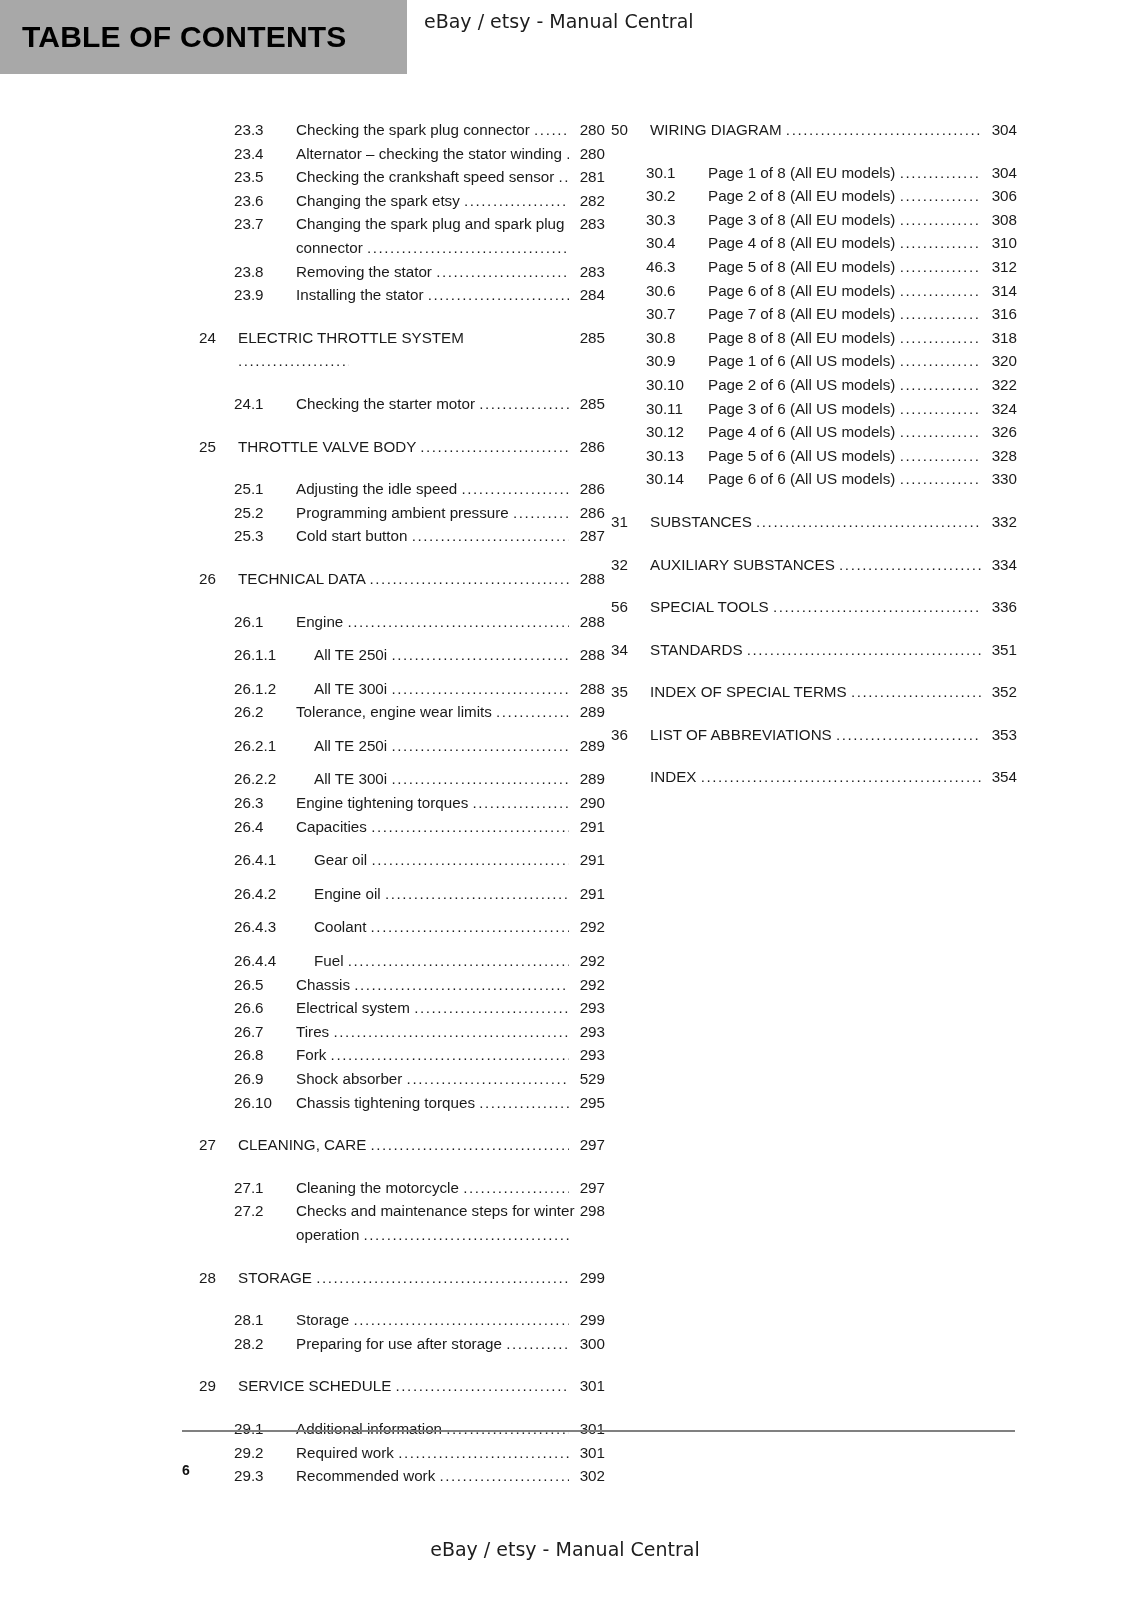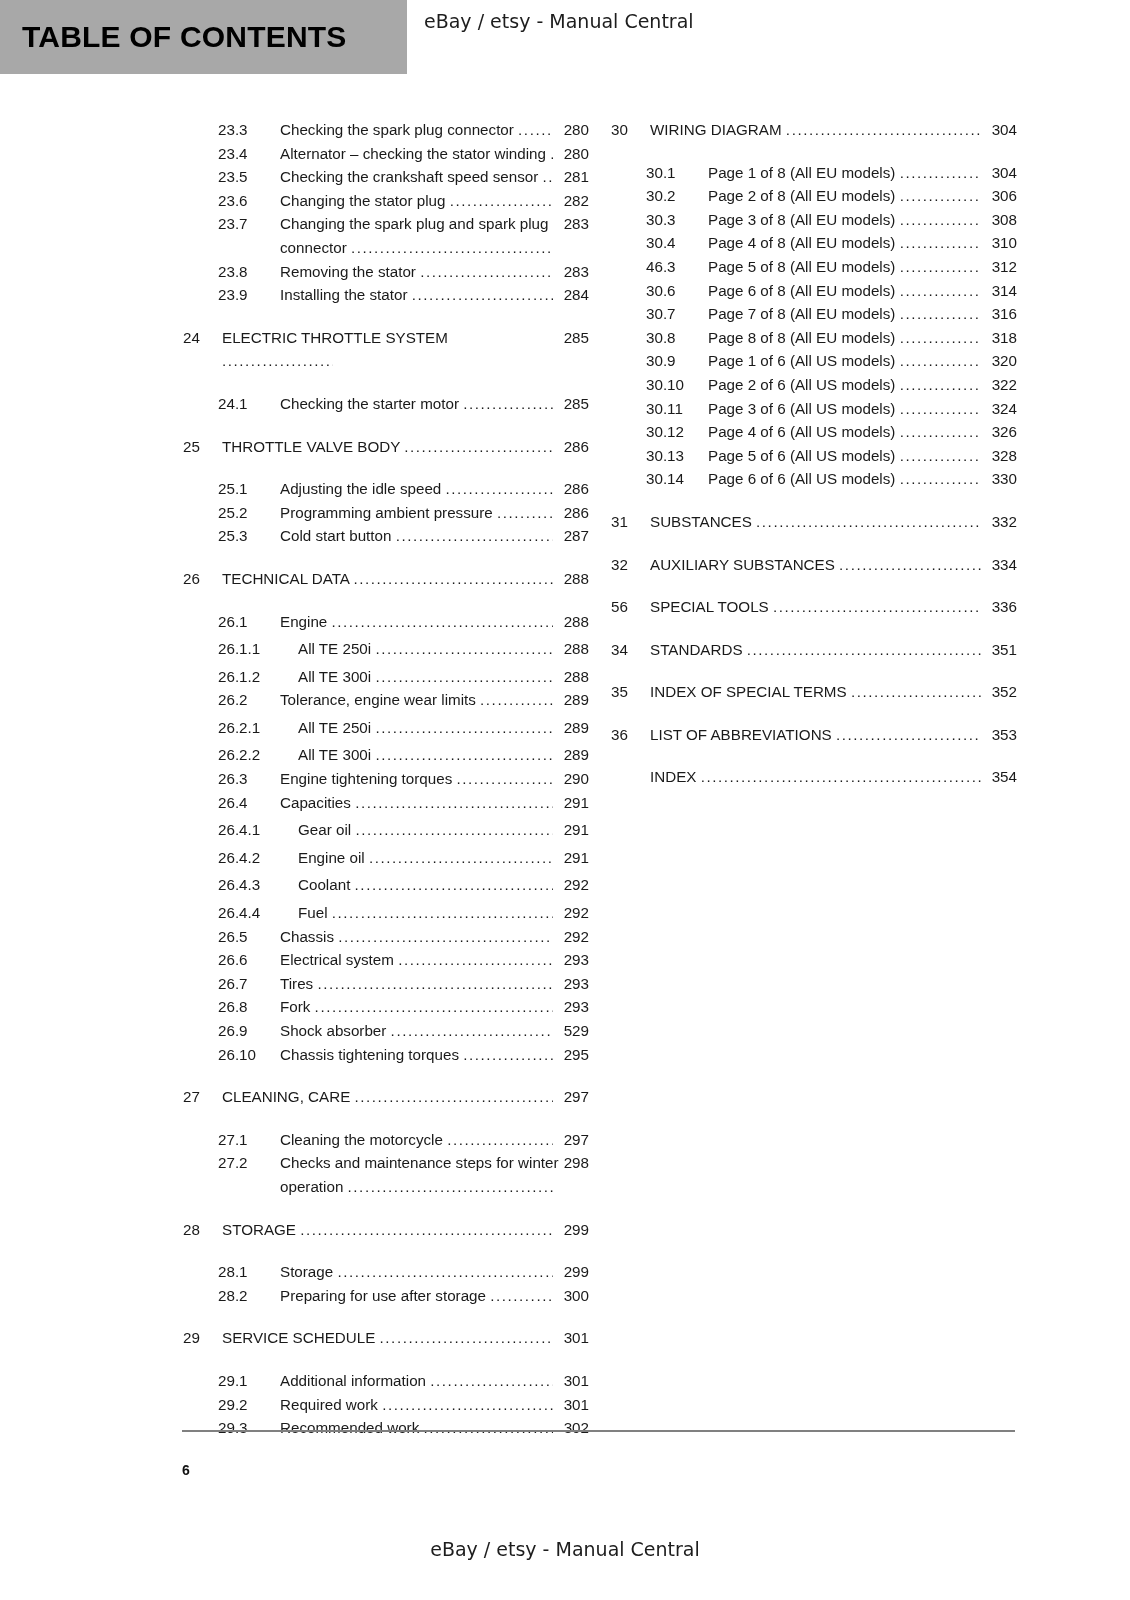--- a/index.html
+++ b/index.html
@@ -53,37 +53,37 @@
   #toc {
     position: absolute;
     left: 0;
     top: 118px;
     width: 1130px;
   }
   .column {
     position: absolute;
     top: 0;
   }
-  #column-left  { left: 183px;  width: 406px; }
+  #column-left  { left: 199px;  width: 406px; }
   #column-right { left: 611px;  width: 406px; }
 
   
   .entry {
     position: relative;
     display: flex;
     align-items: flex-start;
     font-size: 15.2px;
     line-height: 23.6px;
     color: #1a1a1a;
   }
   .entry.lvl1 { margin-top: 19px; }
   .entry.lvl1.first { margin-top: 0; }
   .entry.lvl2 { margin-top: 0; }
   .entry.lvl2.group-start { margin-top: 19px; }
-  .entry.lvl3 { margin-top: 4px; }
+  .entry.lvl3 { margin-top: 10px; }
 
   .num {
     flex: 0 0 auto;
     white-space: nowrap;
   }
   .entry.lvl1 .num { width: 39px; }
   .entry.lvl2 .num { width: 62px; margin-left: 35px; }
   .entry.lvl3 .num { width: 62px; margin-left: 35px; }
 
   .body {
@@ -154,21 +154,21 @@
       <div class="entry lvl2">
         <span class="num">23.4</span>
         <span class="body"><span class="pg">280</span><span class="title">Alternator – checking the stator winding</span> <span class="leader" style="width: 2.82812px;">........................................................................................................................</span></span>
       </div>
       <div class="entry lvl2">
         <span class="num">23.5</span>
         <span class="body"><span class="pg">281</span><span class="title">Checking the crankshaft speed sensor</span> <span class="leader" style="width: 10.4219px;">........................................................................................................................</span></span>
       </div>
       <div class="entry lvl2">
         <span class="num">23.6</span>
-        <span class="body"><span class="pg">282</span><span class="title">Changing the stator plug</span> <span class="leader" style="width: 104.109px;">........................................................................................................................</span></span>
+        <span class="body"><span class="pg">282</span><span class="title">Changing the spark etsy</span> <span class="leader" style="width: 104.109px;">........................................................................................................................</span></span>
       </div>
       <div class="entry lvl2">
         <span class="num">23.7</span>
         <span class="body"><span class="pg">283</span><span class="title">Changing the spark plug and spark plug connector</span> <span class="leader" style="width: 202.062px;">........................................................................................................................</span></span>
       </div>
       <div class="entry lvl2">
         <span class="num">23.8</span>
         <span class="body"><span class="pg">283</span><span class="title">Removing the stator</span> <span class="leader" style="width: 132.844px;">........................................................................................................................</span></span>
       </div>
       <div class="entry lvl2">
@@ -311,21 +311,21 @@
         <span class="num">29.2</span>
         <span class="body"><span class="pg">301</span><span class="title">Required work</span> <span class="leader" style="width: 170.844px;">........................................................................................................................</span></span>
       </div>
       <div class="entry lvl2">
         <span class="num">29.3</span>
         <span class="body"><span class="pg">302</span><span class="title">Recommended work</span> <span class="leader" style="width: 129.484px;">........................................................................................................................</span></span>
       </div>
     </div>
   <div class="column" id="column-right">
       <div class="entry lvl1 first">
-        <span class="num">30</span>
+        <span class="num">50</span>
         <span class="body"><span class="pg">304</span><span class="title">WIRING DIAGRAM</span> <span class="leader" style="width: 195.141px;">........................................................................................................................</span></span>
       </div>
       <div class="entry lvl2 group-start">
         <span class="num">30.1</span>
         <span class="body"><span class="pg">304</span><span class="title">Page 1 of 8 (All EU models)</span> <span class="leader" style="width: 81.3594px;">........................................................................................................................</span></span>
       </div>
       <div class="entry lvl2">
         <span class="num">30.2</span>
         <span class="body"><span class="pg">306</span><span class="title">Page 2 of 8 (All EU models)</span> <span class="leader" style="width: 81.3594px;">........................................................................................................................</span></span>
       </div>

